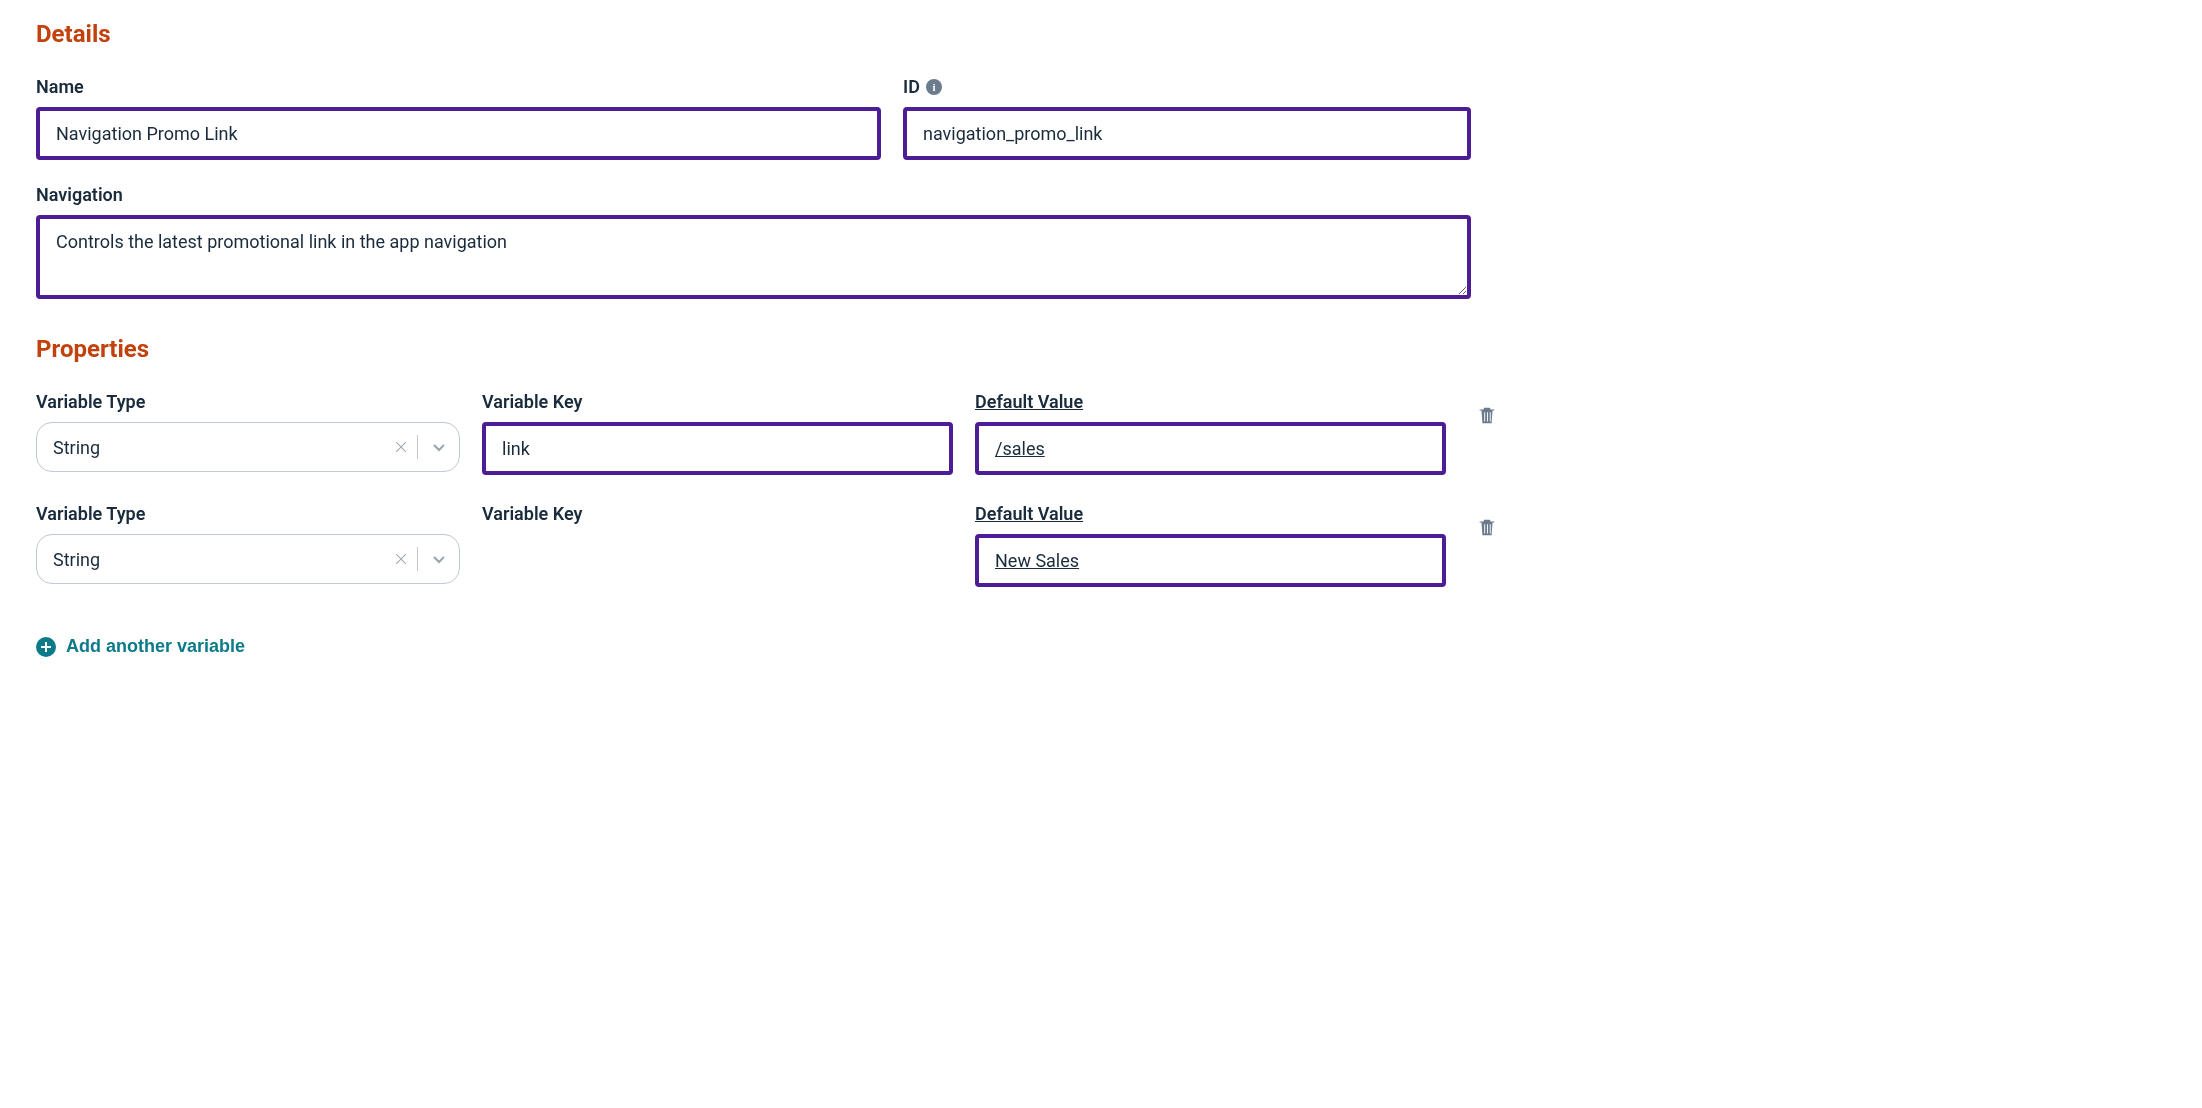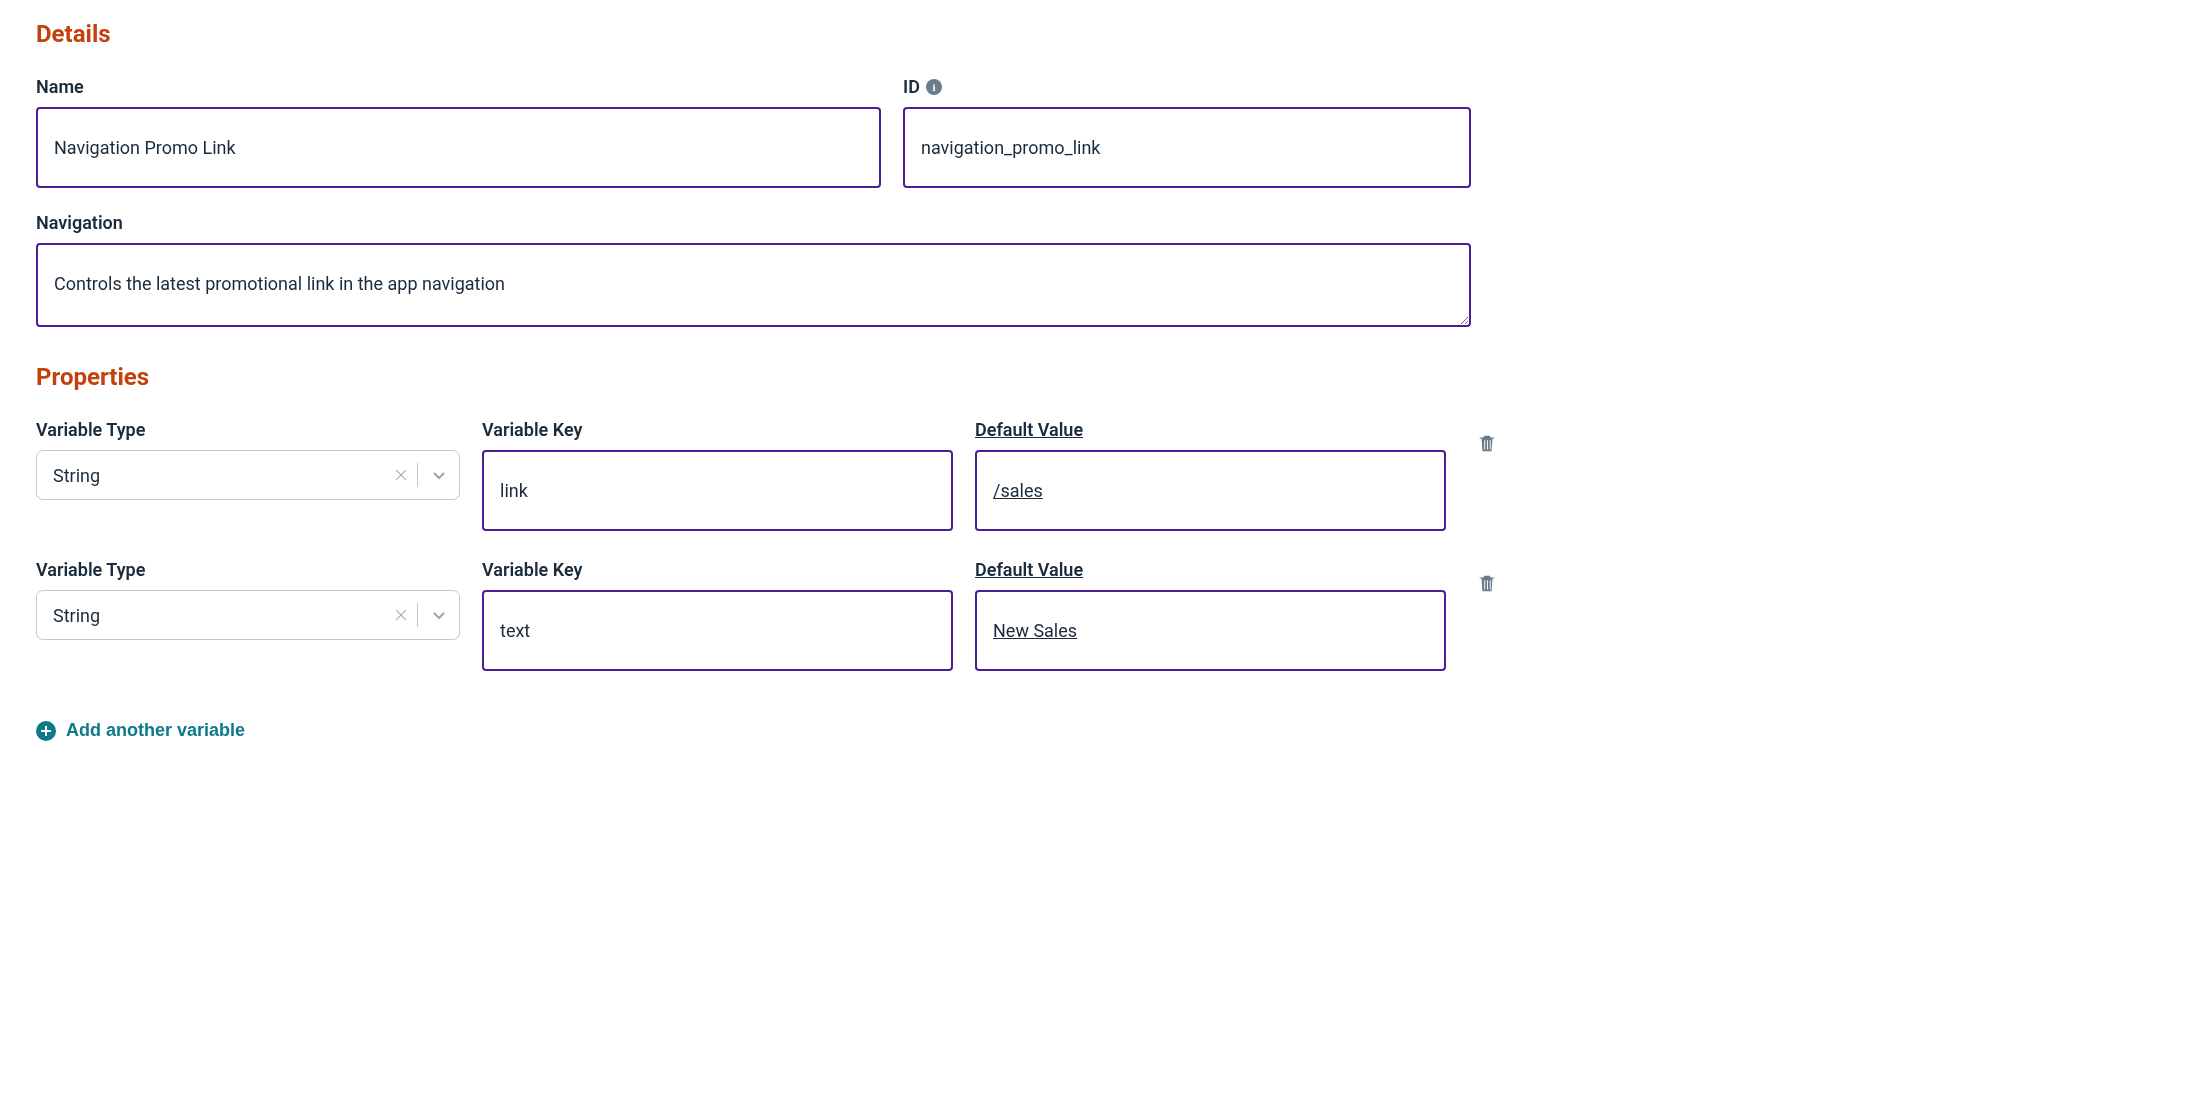--- a/index.html
+++ b/index.html
@@ -59,23 +59,23 @@
       border-radius: 50%;
       background: #6b7c8c;
       color: #ffffff;
       font-size: 11px;
       font-weight: 700;
       font-style: normal;
       font-family: Georgia, serif;
     }
     input[type="text"], textarea {
       width: 100%;
-      border: 2px solid #4c1d95;
+      border: 4px solid #4c1d95;
       border-radius: 4px;
-      padding: 28px 16px;
+      padding: 12px 16px;
       font-size: 18px;
       color: #1a2b3c;
       font-family: inherit;
       background: #ffffff;
     }
     textarea {
       height: 84px;
       resize: both;
     }
     .properties-row {
@@ -93,21 +93,21 @@
       flex: 0 0 471px;
       text-decoration: underline;
     }
     .select-wrap {
       position: relative;
       width: 100%;
     }
     .select-input {
       width: 100%;
       border: 1px solid #c0c8d0;
-      border-radius: 7px;
+      border-radius: 16px;
       padding: 12px 80px 12px 16px;
       font-size: 18px;
       color: #1a2b3c;
       background: #ffffff;
       height: 50px;
       display: flex;
       align-items: center;
       cursor: pointer;
     }
     .select-controls {
@@ -266,21 +266,20 @@
           <span class="select-caret">
             <svg viewBox="0 0 14 14" width="14" height="14" fill="none" stroke="currentColor" stroke-width="2">
                 <path d="M2 5l5 5 5-5"></path>
               </svg>
           </span>
         </div>
       </div>
     </div>
     <div class="field field-key">
       <label class="label">Variable Key</label>
-      <input type="text" value="text" style="">
     </div>
     <div class="field field-default">
       <label class="label">Default Value</label>
       <input type="text" value="New Sales" style="">
     </div>
     <button class="trash-btn">
       <span>
         <svg viewBox="0 0 24 24" fill="currentColor">
             <path d="M6 7h12l-1 14H7L6 7zm3 2v10h1V9H9zm3 0v10h1V9h-1zm3 0v10h1V9h-1zM9 4h6l1 2h4v1H4V6h4l1-2z"></path>
           </svg>

